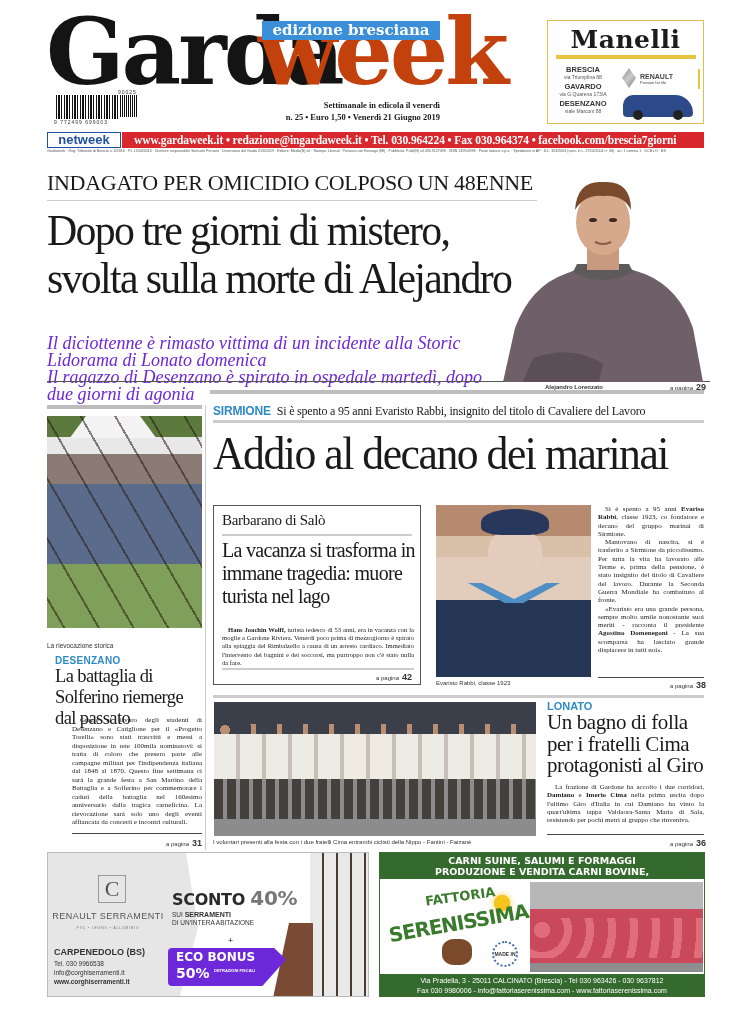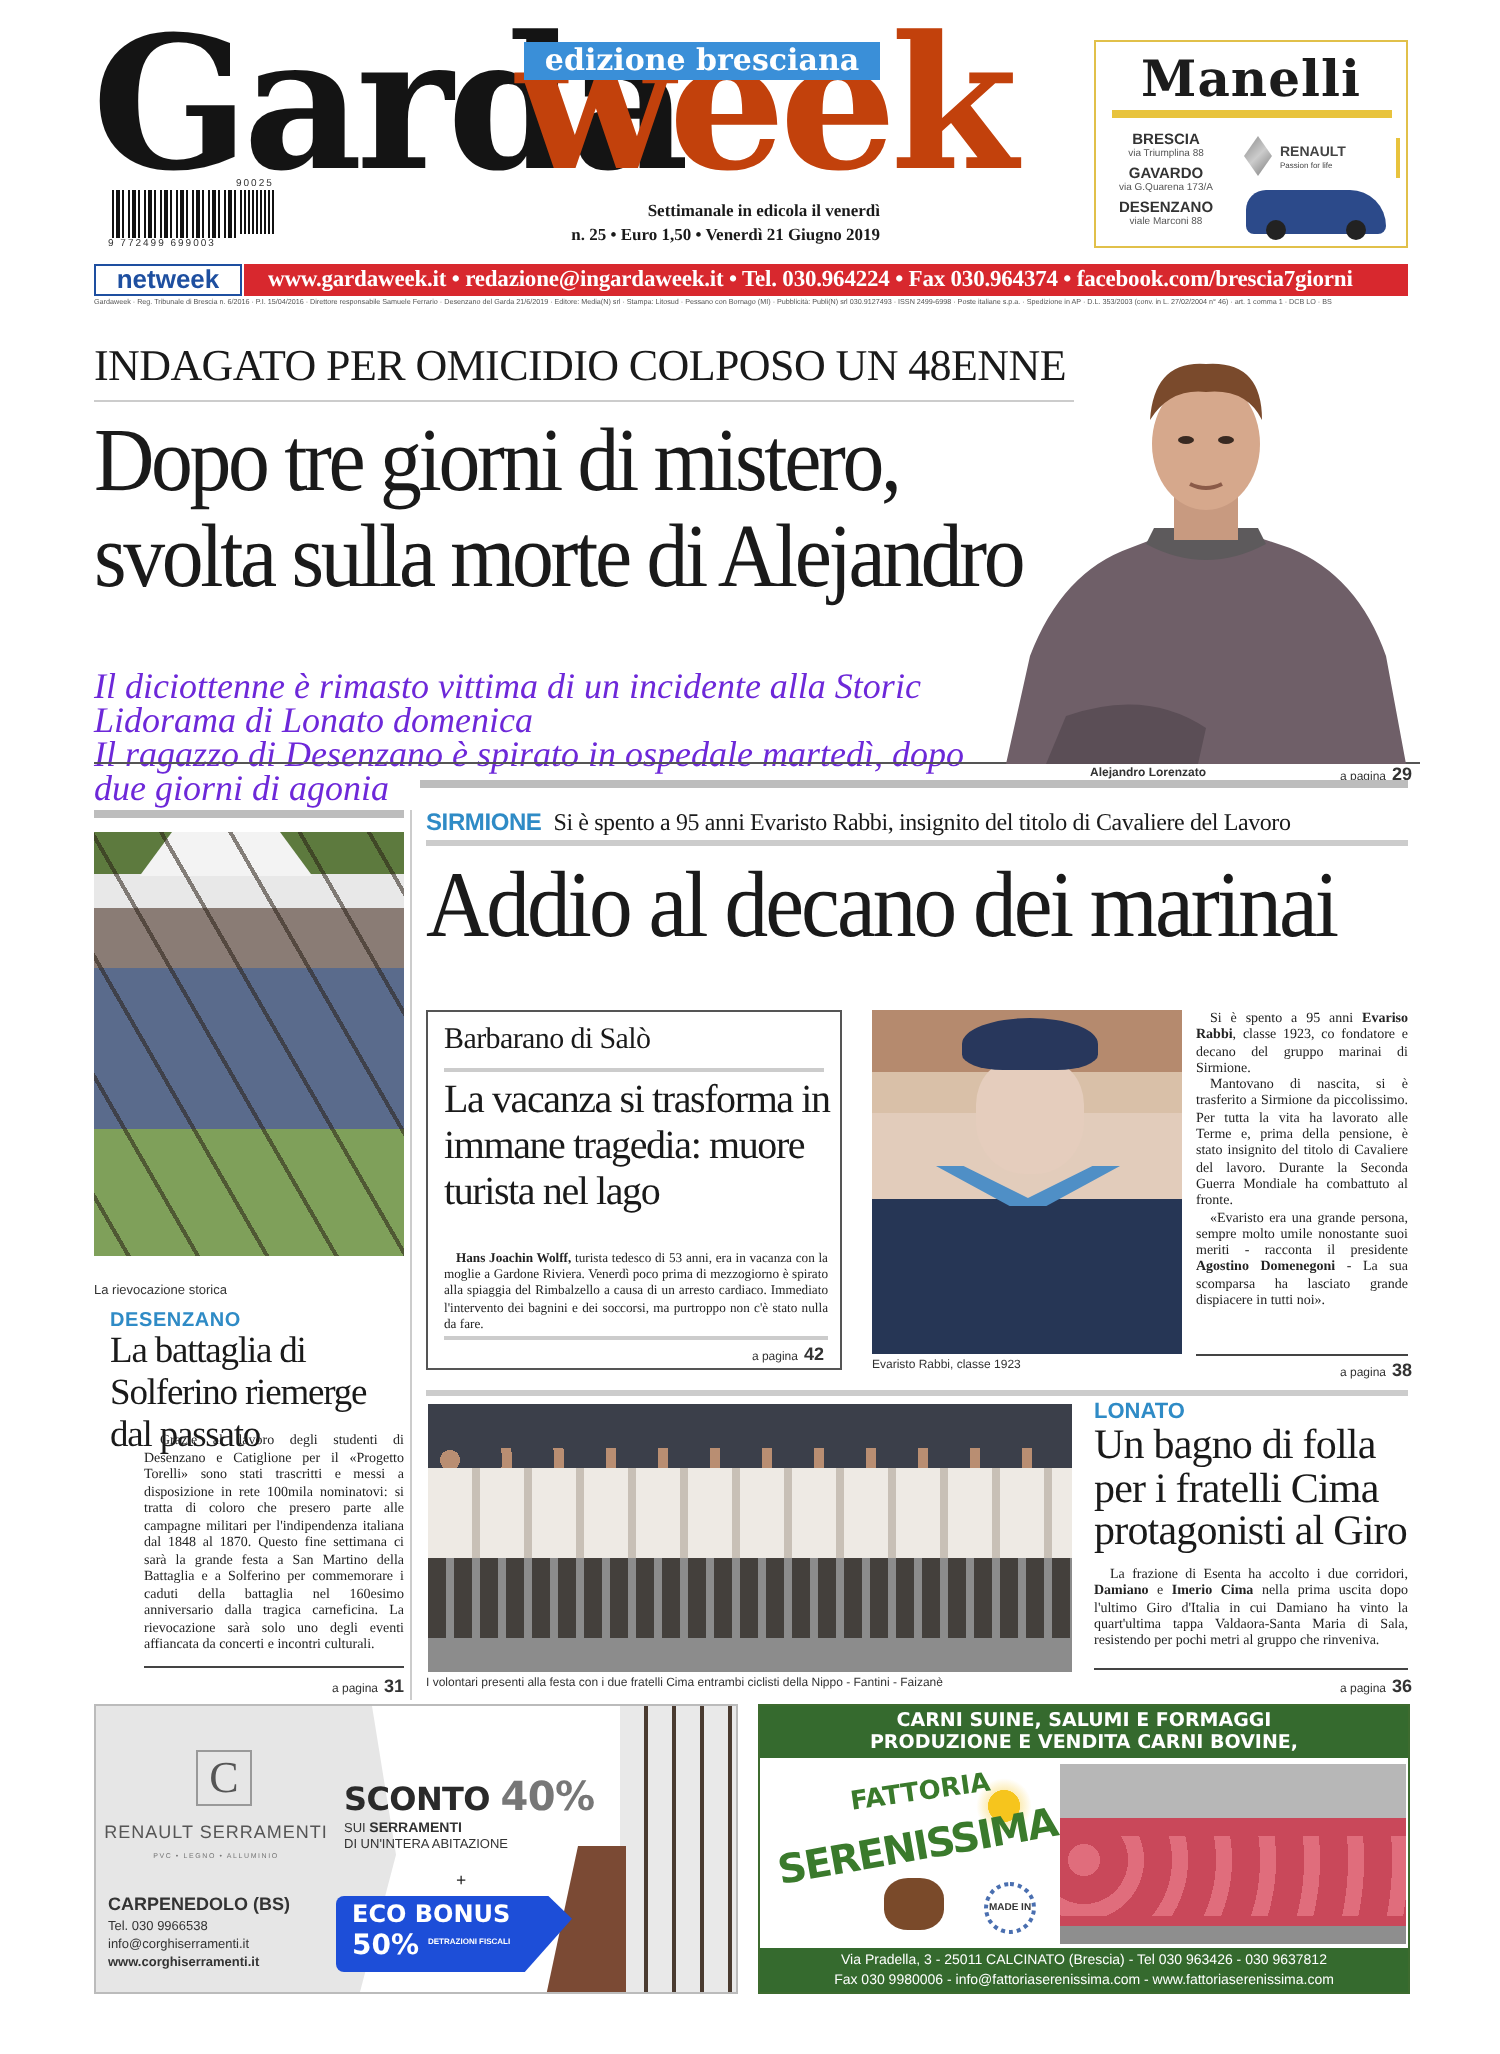--- a/index.html
+++ b/index.html
@@ -115,21 +115,21 @@
   .ad-corghi .clogo { position:absolute; left: 50px; top: 22px; width: 28px; height: 28px; border: 1px solid #999; font-size: 22px; line-height: 26px; text-align:center; color:#555; }
   .ad-corghi .cname { position:absolute; left: 0; top: 58px; width: 120px; text-align:center; font-family:"Liberation Sans",sans-serif; font-size: 9px; color:#555; letter-spacing: 0.5px; }
   .ad-corghi .cmat { position:absolute; left: 0; top: 73px; width: 120px; text-align:center; font-family:"Liberation Sans",sans-serif; font-size: 3.5px; color:#777; letter-spacing: 0.8px; }
   .ad-corghi .ccity { position:absolute; left: 6px; top: 94px; font-family:"Liberation Sans",sans-serif; font-size: 9px; font-weight:bold; color:#333; }
   .ad-corghi .cline { position:absolute; left: 6px; font-family:"Liberation Sans",sans-serif; font-size: 6.5px; color:#333; }
   .ad-corghi .sconto { position:absolute; left: 124px; top: 33px; font-family:"DejaVu Sans",sans-serif; font-weight:bold; font-size: 16px; color:#2a2a2a; white-space:nowrap; letter-spacing: -0.3px; }
   .ad-corghi .sconto span { color:#777; font-size: 20px; }
   .ad-corghi .sui { position:absolute; left: 124px; top: 58px; font-family:"Liberation Sans",sans-serif; font-size: 6.5px; color:#333; line-height: 8px; }
   .ad-corghi .sui b { font-size: 7px; }
   .ad-corghi .plus { position:absolute; left: 180px; top: 82px; font-weight:bold; font-size: 9px; }
-  .ad-corghi .eco { position:absolute; left: 120px; top: 95px; width: 118px; height: 38px; background:#1d4ed8; color:#fff; border-radius: 4px; clip-path: polygon(0 0, 90% 0, 100% 30%, 80% 100%, 0 100%); font-family:"DejaVu Sans",sans-serif; font-weight:bold; }
+  .ad-corghi .eco { position:absolute; left: 120px; top: 95px; width: 118px; height: 38px; background:#6d28d9; color:#fff; border-radius: 4px; clip-path: polygon(0 0, 90% 0, 100% 30%, 80% 100%, 0 100%); font-family:"DejaVu Sans",sans-serif; font-weight:bold; }
   .ad-corghi .eco .l1 { position:absolute; left: 8px; top: 2px; font-size: 12px; }
   .ad-corghi .eco .l2 { position:absolute; left: 8px; top: 17px; font-size: 14px; }
   .ad-corghi .eco .l3 { position:absolute; left: 46px; top: 20px; font-size: 4px; font-family:"Liberation Sans",sans-serif; }
 
   
   .ad-seren { left: 379px; top: 852px; width: 326px; height: 145px; border: 1px solid #3d6b2f; background:#fff; overflow:hidden; }
   .ad-seren .top { position:absolute; left: 0; top: 0; width: 100%; height: 26px; background:#356a2e; color:#fff; font-family:"DejaVu Sans",sans-serif; font-weight:bold; font-size: 9.5px; line-height: 11px; text-align:center; padding-top: 2px; }
   .ad-seren .bottom { position:absolute; left: 0; top: 121px; width: 100%; height: 24px; background:#356a2e; color:#fff; font-family:"Liberation Sans",sans-serif; font-size: 7px; line-height: 10px; text-align:center; padding-top: 2px; }
   .ad-seren .meat { position:absolute; left: 150px; top: 29px; width: 173px; height: 90px; background: linear-gradient(180deg, #b7b7b7 0 30%, #c9485a 30% 90%, #8e8e8e 90% 100%); }
   .ad-seren .meat::before { content:""; position:absolute; left: 0; top: 36px; width: 100%; height: 40px; background: repeating-radial-gradient(circle at 12px 12px, #e06d7c 0 8px, transparent 8px 22px); }
@@ -247,21 +247,21 @@
 <div class="abs mid-rule"></div>
 
 <div class="abs photo-cima">
   <div class="heads"></div>
   <div class="shirts"></div>
   <div class="legs"></div>
 </div>
 <div class="abs cap-cima">I volontari presenti alla festa con i due fratelli Cima entrambi ciclisti della Nippo - Fantini - Faizanè</div>
 <div class="abs loc-lonato">LONATO</div>
 <div class="abs head-cima">Un bagno di folla per i fratelli Cima protagonisti al Giro</div>
-<div class="abs body-cima"><span>La frazione di Esenta ha accolto i due corridori, </span><b>Damiano</b><span> e </span><b>Imerio Cima</b><span> nella prima uscita dopo l'ultimo Giro d'Italia in cui Damiano ha vinto la quart'ultima tappa Valdaora-Santa Maria di Sala, resistendo per pochi metri al gruppo che rinveniva.</span></div>
+<div class="abs body-cima"><span>La frazione di Gardone ha accolto i due corridori, </span><b>Damiano</b><span> e </span><b>Imerio Cima</b><span> nella prima uscita dopo l'ultimo Giro d'Italia in cui Damiano ha vinto la quart'ultima tappa Valdaora-Santa Maria di Sala, resistendo per pochi metri al gruppo che rinveniva.</span></div>
 <div class="abs rule-cima"></div>
 <div class="abs pagina pag-36"><span>a pagina</span><b>36</b></div>
 
 <div class="abs ad-corghi">
   <div class="grey"></div>
   <div class="window"></div>
   <div class="brick"></div>
   <div class="clogo">C</div>
   <div class="cname">RENAULT SERRAMENTI</div>
   <div class="cmat">PVC • LEGNO • ALLUMINIO</div>

